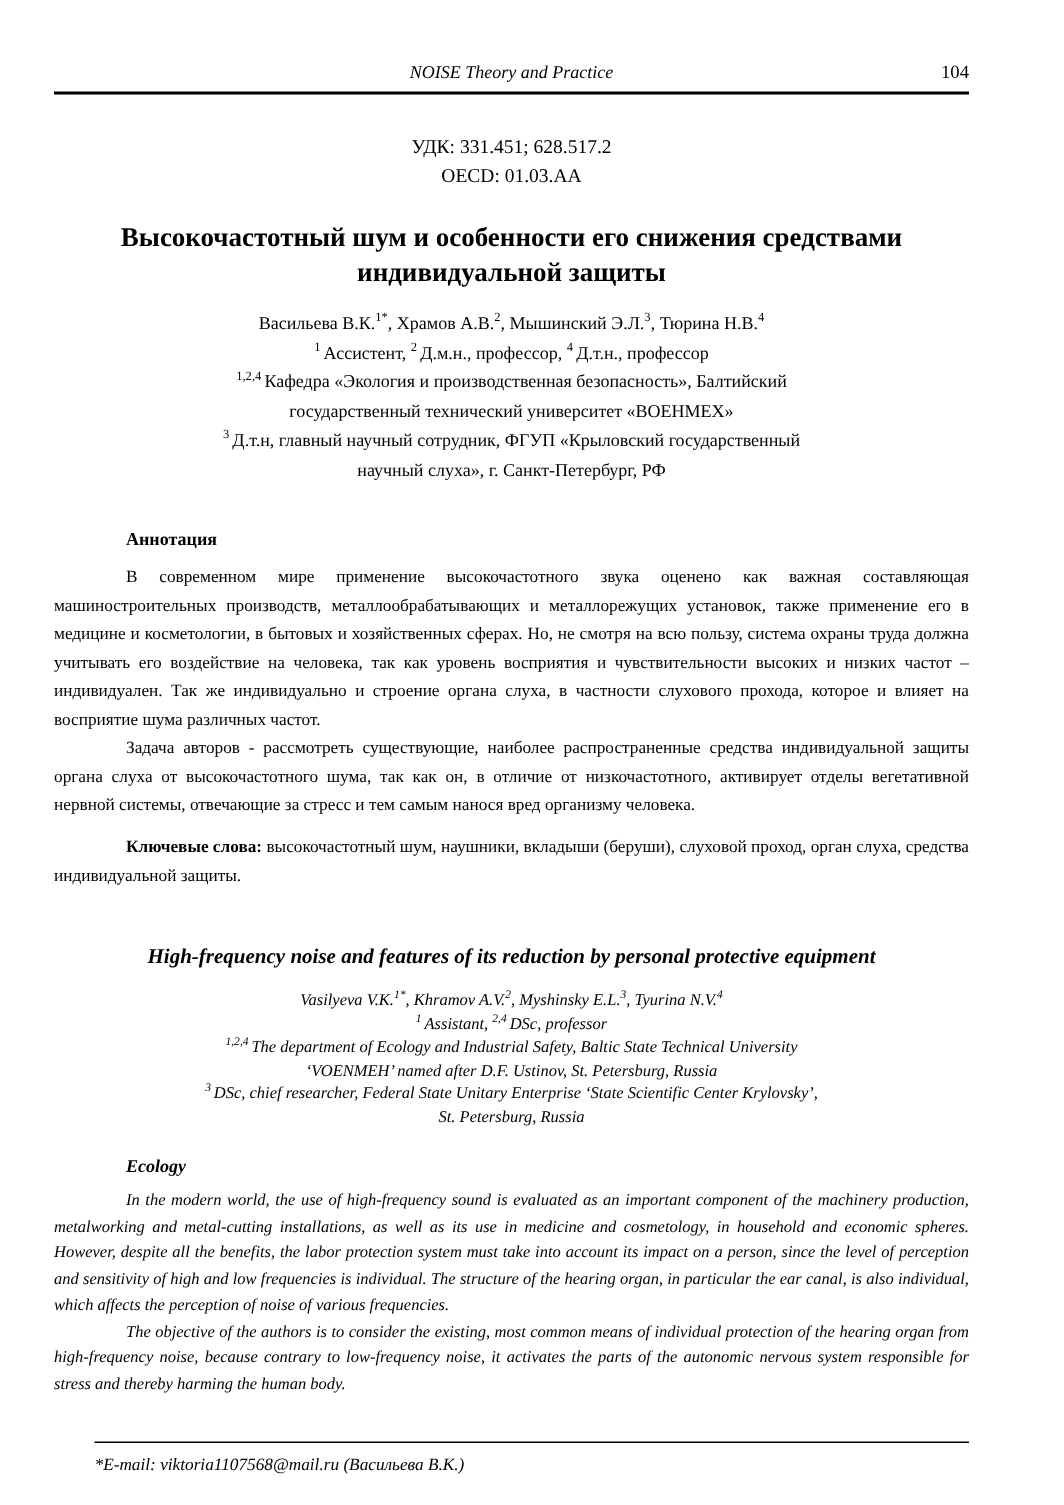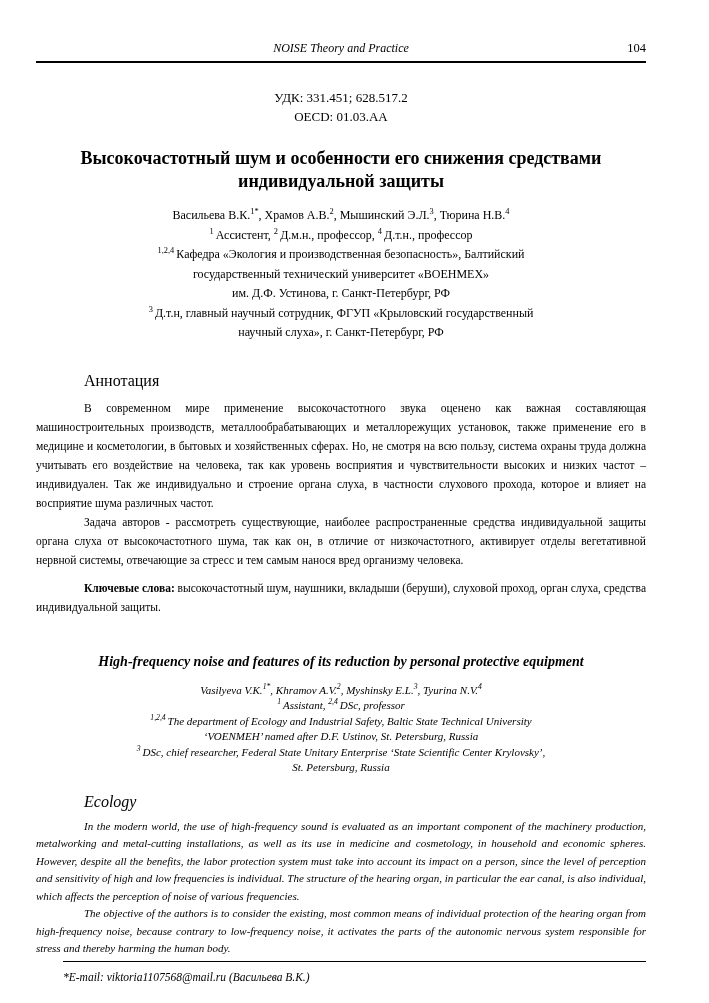--- a/index.html
+++ b/index.html
@@ -50,22 +50,22 @@
     margin-top: 13px;
     text-align: center;
     font-size: 12px;
     line-height: 19.5px;
   }
   .authors-ru > div, .authors-en > div { white-space: nowrap; }
 
   
   .sec-heading {
     margin: 29px 0 0 48px;
-    font-size: 16px;
-    font-weight: normal;
+    font-size: 12px;
+    font-weight: bold;
   }
   .sec-heading.it { font-style: italic; margin-top: 17px; }
 
   
   .ru-par {
     margin: 9px 0 0 0;
     font-size: 11.5px;
     line-height: 19px;
     text-align: justify;
     text-indent: 48px;
@@ -126,21 +126,20 @@
     <div>OECD: 01.03.AA</div>
   </div>
 
   <h1 class="ru-title">Высокочастотный шум и особенности его снижения средствами индивидуальной защиты</h1>
 
   <div class="authors-ru">
       <div><span>Васильева В.К.</span><sup>1*</sup><span>, Храмов А.В.</span><sup>2</sup><span>, Мышинский Э.Л.</span><sup>3</sup><span>, Тюрина Н.В.</span><sup>4</sup></div>
       <div><sup>1 </sup><span>Ассистент, </span><sup>2 </sup><span>Д.м.н., профессор, </span><sup>4 </sup><span>Д.т.н., профессор</span></div>
       <div><sup>1,2,4 </sup><span>Кафедра «Экология и производственная безопасность», Балтийский</span></div>
       <div><span>государственный технический университет «ВОЕНМЕХ»</span></div>
-      <div><span>им. Д.Ф. Устинова, г. Санкт-Петербург, РФ</span></div>
       <div><sup>3 </sup><span>Д.т.н, главный научный сотрудник, ФГУП «Крыловский государственный</span></div>
       <div><span>научный слуха», г. Санкт-Петербург, РФ</span></div>
     </div>
 
   <div class="sec-heading">Аннотация</div>
 
   <p class="ru-par">В современном мире применение высокочастотного звука оценено как важная составляющая машиностроительных производств, металлообрабатывающих и металлорежущих установок, также применение его в медицине и косметологии, в бытовых и хозяйственных сферах. Но, не смотря на всю пользу, система охраны труда должна учитывать его воздействие на человека, так как уровень восприятия и чувствительности высоких и низких частот – индивидуален. Так же индивидуально и строение органа слуха, в частности слухового прохода, которое и влияет на восприятие шума различных частот.</p>
   <p class="ru-par cont">Задача авторов - рассмотреть существующие, наиболее распространенные средства индивидуальной защиты органа слуха от высокочастотного шума, так как он, в отличие от низкочастотного, активирует отделы вегетативной нервной системы, отвечающие за стресс и тем самым нанося вред организму человека.</p>
 
   <p class="ru-par keywords"><span class="b">Ключевые слова:</span><span> высокочастотный шум, наушники, вкладыши (беруши), слуховой проход, орган слуха, средства индивидуальной защиты.</span></p>

